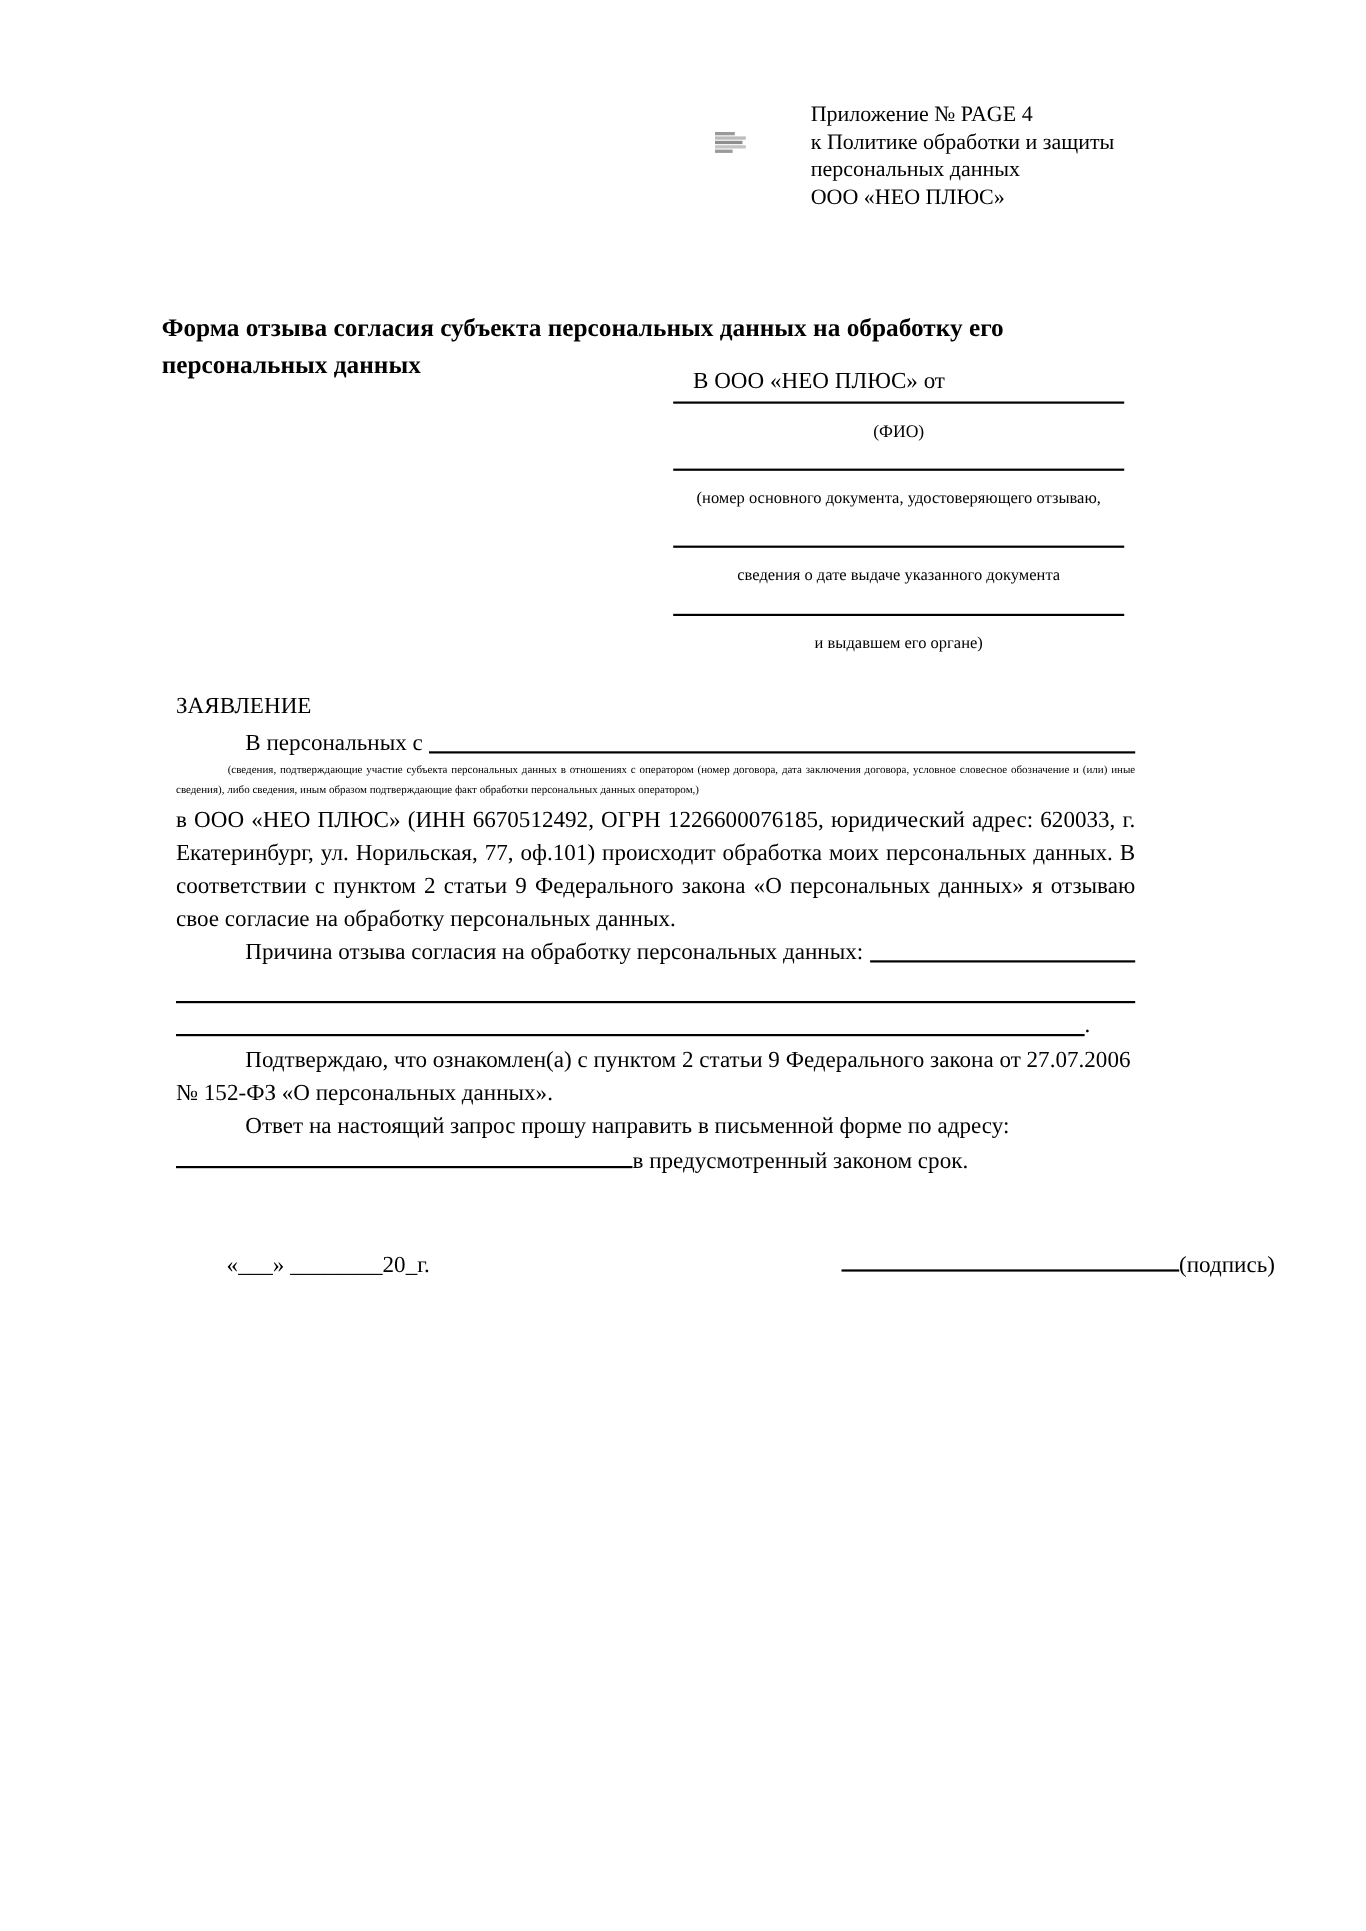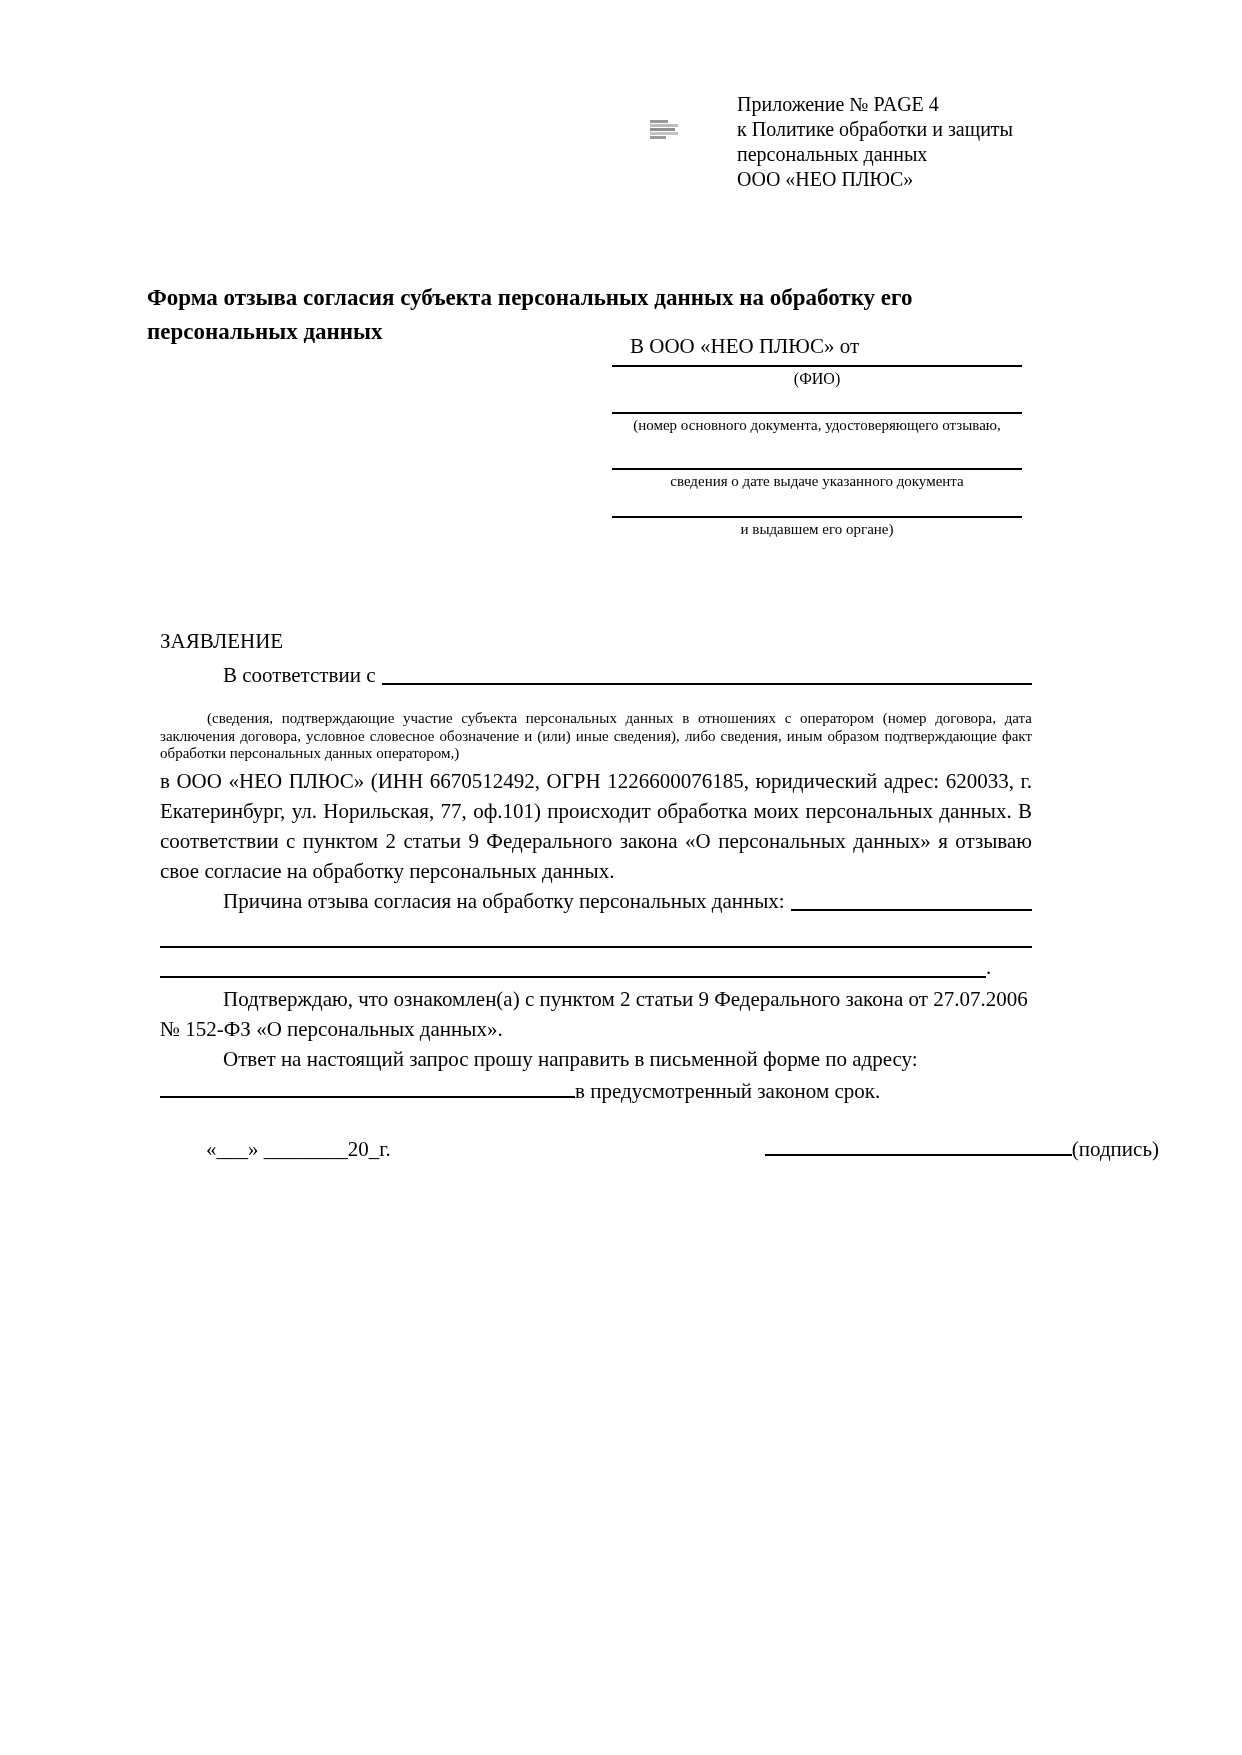--- a/index.html
+++ b/index.html
@@ -69,21 +69,21 @@
   }
   .addressee .to-line { padding-left: 18px; }
   .addressee .field .rule {
     border-bottom: 2px solid #000000;
     margin-top: 6px;
   }
   .addressee .field .caption {
     text-align: center;
     font-size: 15px;
     line-height: 18px;
-    padding-top: 2px;
+    padding-top: 16px;
   }
   .addressee .field-fio .caption { font-size: 16px; line-height: 20px; }
   .addressee .field-docnum .rule   { margin-top: 23px; }
   .addressee .field-issued .rule   { margin-top: 34px; }
   .addressee .field-issuer .rule   { margin-top: 26px; }
 
   
   .statement {
     position: absolute;
     left: 160px;
@@ -100,25 +100,25 @@
     white-space: nowrap;
     padding-left: 63px;
   }
   .flex-line .fill {
     flex: 1;
     border-bottom: 2px solid #000000;
     margin-bottom: 5px;
     margin-left: 6px;
   }
   .note {
-    font-size: 15px;
+    font-size: 10px;
     line-height: 17.5px;
     text-align: justify;
     text-indent: 47px;
-    margin-top: 20px;
+    margin-top: 2px;
   }
   .body-par {
     text-align: justify;
     margin-top: 3px;
   }
   .blank-rule-1 {
     height: 30px;
     border-bottom: 2px solid #000000;
   }
   .blank-rule-2-row {
@@ -209,21 +209,21 @@
     <div class="field field-issuer">
       <div class="rule"></div>
       <div class="caption">и выдавшем его органе)</div>
     </div>
   </div>
 
   <div class="statement">
     <div class="heading">ЗАЯВЛЕНИЕ</div>
 
     <div class="flex-line">
-      <span class="lead">В соответствии с</span>
+      <span class="lead">В персональных с</span>
       <span class="fill"></span>
     </div>
 
     <div class="note">(сведения, подтверждающие участие субъекта персональных данных в отношениях с оператором (номер договора, дата заключения договора, условное словесное обозначение и (или) иные сведения), либо сведения, иным образом подтверждающие факт обработки персональных данных оператором,)</div>
 
     <div class="body-par">в ООО «НЕО ПЛЮС» (ИНН 6670512492, ОГРН 1226600076185, юридический адрес: 620033, г. Екатеринбург, ул. Норильская, 77, оф.101) происходит обработка моих персональных данных. В соответствии с пунктом 2 статьи 9 Федерального закона «О персональных данных» я отзываю свое согласие на обработку персональных данных.</div>
 
     <div class="flex-line">
       <span class="lead">Причина отзыва согласия на обработку персональных данных:</span>
       <span class="fill"></span>

